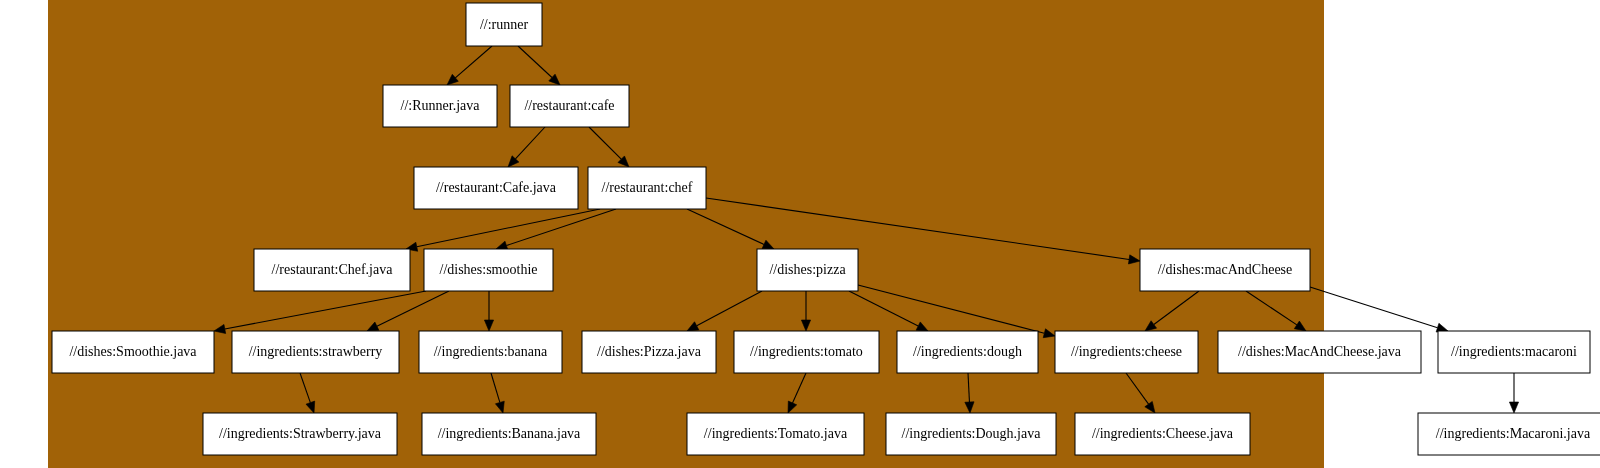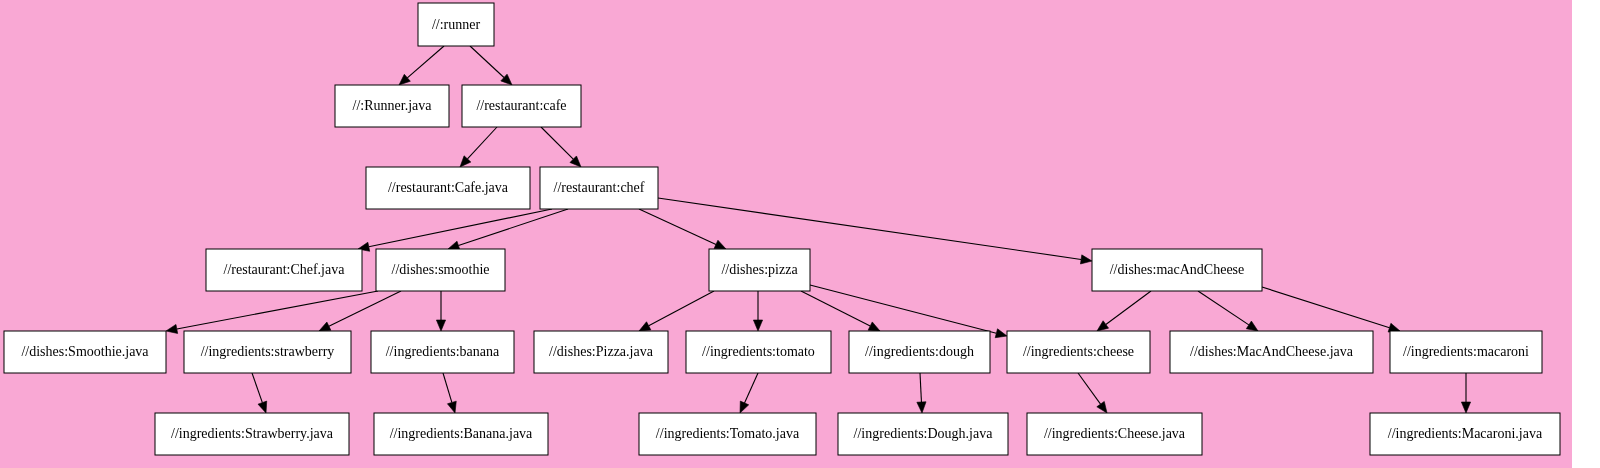--- a/index.html
+++ b/index.html
@@ -2,24 +2,25 @@
 <html><head>
 <meta charset="utf-8">
 <style>
   html, body {
     margin: 0;
     padding: 0;
     background: #ffffff;
   }
   #graph-root {
     position: relative;
-    width: 1572px;
+    width: 1276px;
     height: 468px;
-    background: #f9a8d4;
+    background: #a16207;
     font-family: "Liberation Serif", "DejaVu Serif", serif;
+    margin-left: 48px;
   }
   svg#graph-svg {
     position: absolute;
     top: 0;
     left: 0;
     width: 1600px;
     height: 468px;
     display: block;
   }
   .node-rect {

